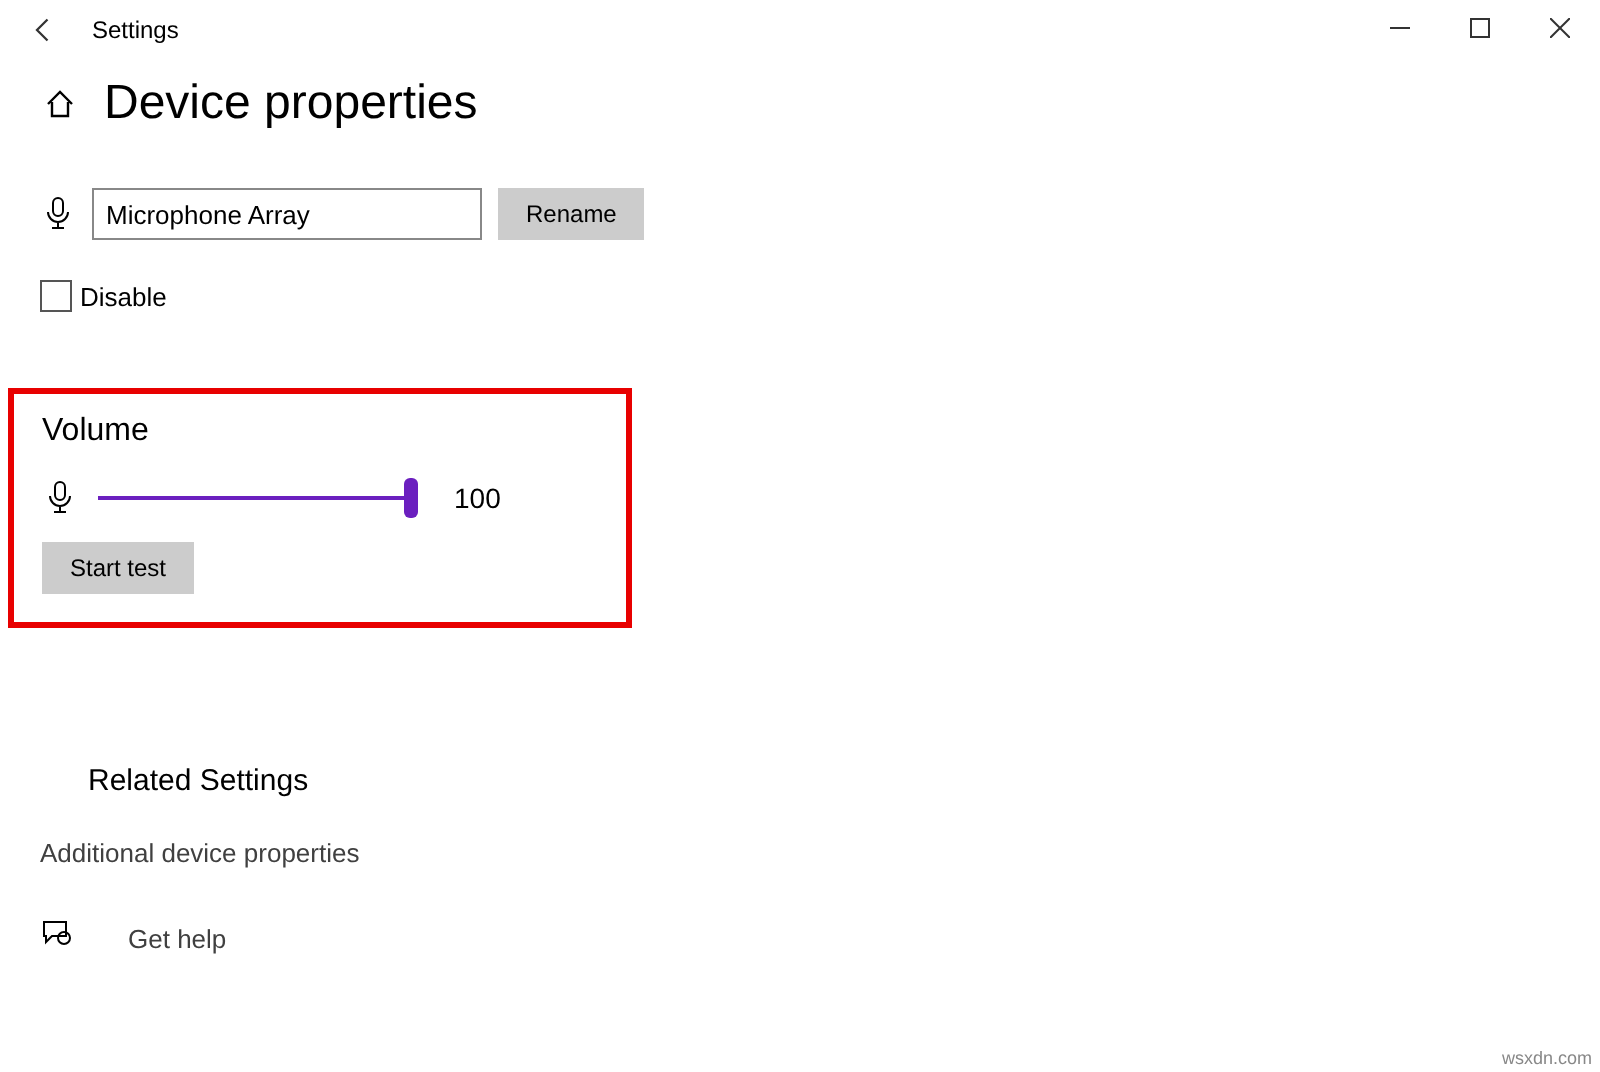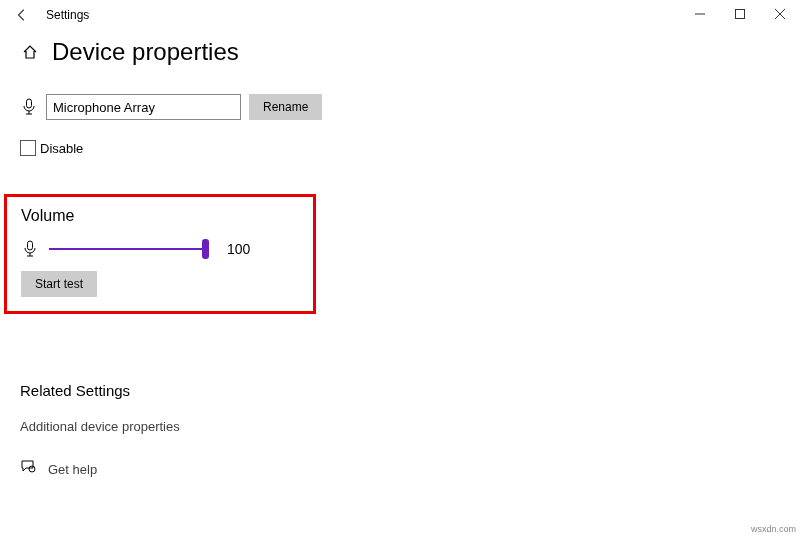--- a/index.html
+++ b/index.html
@@ -156,21 +156,21 @@
   .link {
     color: #404040;
     font-size: 13px;
     cursor: pointer;
     margin-top: 6px;
     display: inline-block;
   }
   .help-row {
     display: flex;
     align-items: center;
-    gap: 10px;
+    gap: 26px;
     margin-top: 22px;
   }
   .help-row + .help-row { margin-top: 10px; }
   .small-icon { width: 18px; display:flex; justify-content:center; }
   .watermark {
     position: absolute;
     right: 4px;
     bottom: 2px;
     font-size: 9px;
     color: #888;
@@ -246,21 +246,21 @@
       <div class="slider-track">
         <div class="slider-line"></div>
         <div class="slider-thumb"></div>
       </div>
       <div class="slider-value">100</div>
     </div>
     <button class="btn start-test-btn">Start test</button>
   </div>
 
   <div class="related-section">
-    <div class="section-heading" style="font-size:15px;">Related Settings</div>
+    <div class="section-heading" style="font-size:15px;margin-left:24px;">Related Settings</div>
     <span class="link">Additional device properties</span>
   </div>
 
   <div class="help-row">
     <div class="small-icon">
       <svg width="16" height="14" viewBox="0 0 16 14">
           <path d="M1 1 H12 V8 H5 L2 11 V8 H1 Z" stroke="#000" stroke-width="1" fill="none"></path>
           <circle cx="11" cy="9" r="3" stroke="#000" stroke-width="1" fill="none"></circle>
         </svg>
     </div>

